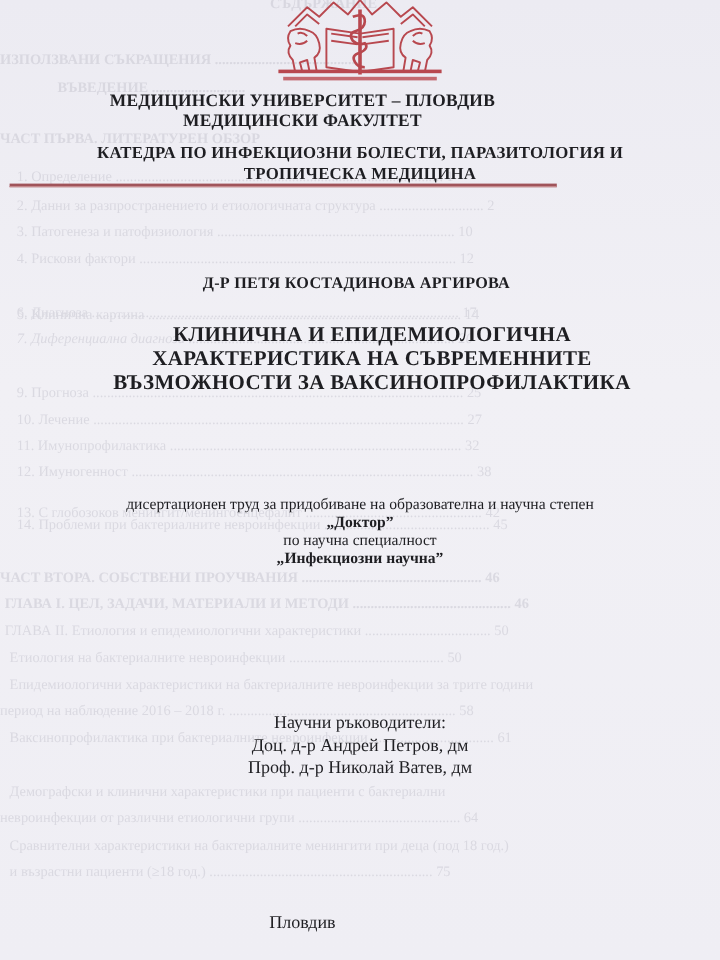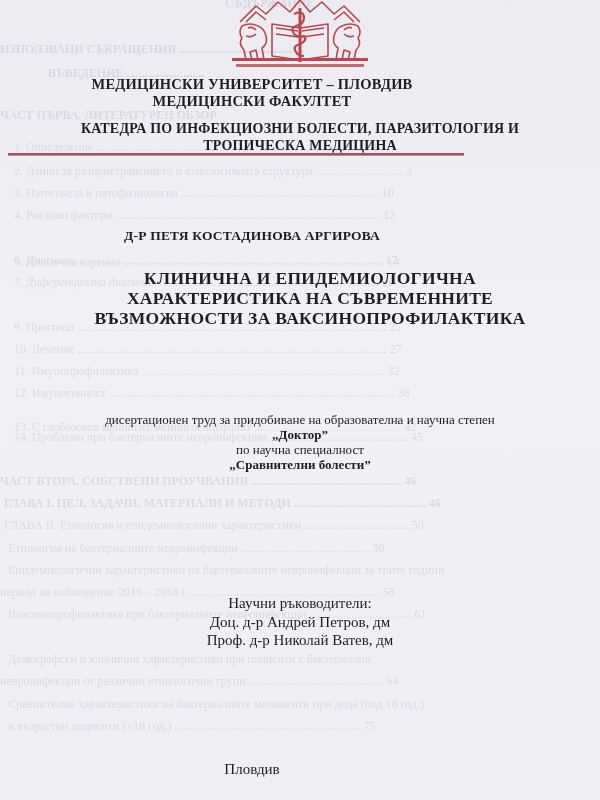--- a/index.html
+++ b/index.html
@@ -34,21 +34,21 @@
       letter-spacing: 0.2px;
     }
     .dept {
       top: 120px; font-weight: bold; font-size: 14px; line-height: 17px;
       letter-spacing: 0.2px; left: 58px; width: 484px;
     }
     .rule {
       position: absolute; left: 8px; top: 153px; width: 456px; height: 3px;
       background: #a0545a; border-bottom: 1px solid #c58a8e;
     }
-    .author { top: 228px; font-weight: bold; font-size: 13.5px; letter-spacing: 0.2px; }
+    .author { top: 228px; font-weight: bold; font-size: 13.5px; letter-spacing: 0.2px; margin-left: 45px; }
     .title {
       top: 268px; font-weight: bold; font-size: 17.5px; line-height: 20px;
       letter-spacing: 0.3px; left: 70px; width: 480px;
     }
     .degree { top: 412px; font-size: 13px; line-height: 15px; left: 30px; width: 540px; }
     .degree .b { font-weight: bold; }
     .advisors { top: 594px; font-size: 15px; line-height: 18.5px; left: 40px; width: 520px; }
     .city { top: 716px; font-size: 15px; line-height: 18px; margin-top: 44px; }
   </style>
 </head>
@@ -128,21 +128,21 @@
   <div class="center title">
     <div>КЛИНИЧНА И ЕПИДЕМИОЛОГИЧНА</div>
     <div>ХАРАКТЕРИСТИКА НА СЪВРЕМЕННИТЕ</div>
     <div>ВЪЗМОЖНОСТИ ЗА ВАКСИНОПРОФИЛАКТИКА</div>
   </div>
 
   <div class="center degree">
     <div>дисертационен труд за придобиване на образователна и научна степен</div>
     <div class="b">„Доктор”</div>
     <div>по научна специалност</div>
-    <div class="b">„Сравнителни болести”</div>
+    <div class="b">„Инфекциозни научна”</div>
   </div>
 
   <div class="center advisors">
     <div>Научни ръководители:</div>
     <div>Доц. д-р Андрей Петров, дм</div>
     <div>Проф. д-р Николай Ватев, дм</div>
   </div>
 
   <div class="center city">
     <div>Пловдив</div>

